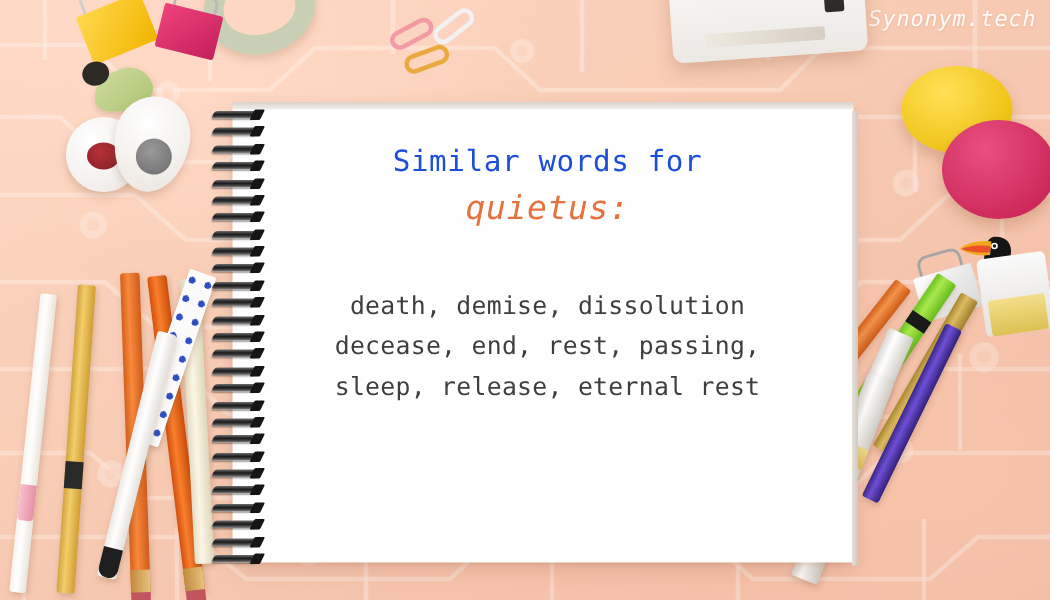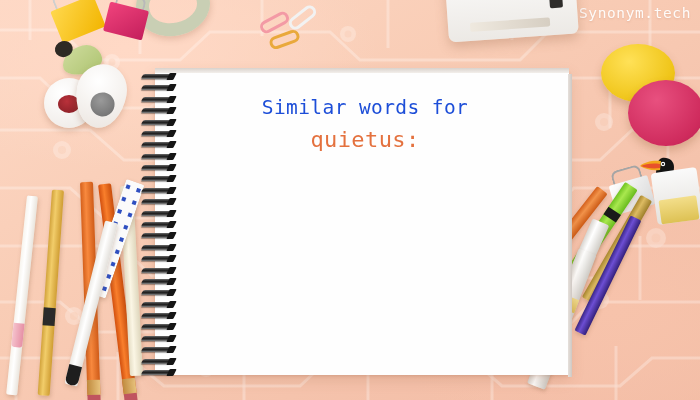--- a/index.html
+++ b/index.html
@@ -55,33 +55,35 @@
 
   
   #card-text { position:absolute; left:180px; top:95px; width:370px; text-align:center; }
   #headline {
     color:#1d4ed8; font-size:19.5px; letter-spacing:.4px; line-height:1.35;
     white-space:nowrap;
   }
   #keyword {
     color:#e4713e; font-size:22px; letter-spacing:.4px; margin-top:6px;
     white-space:nowrap;
+    font-style:italic;
   }
   #synonyms {
     margin-top:39px; color:#3e3e3e; font-size:16.5px; line-height:1.62;
     letter-spacing:.2px;
   }
   #synonyms div { white-space:nowrap; }
 
   
   #watermark{
     position:absolute; right:9px; top:5px;
     color:rgba(255,255,255,.93);
     font-size:14.5px; letter-spacing:.6px;
     text-shadow:0 1px 2px rgba(180,120,90,.25);
+    font-style:italic;
   }
 
   
   .obj { position:absolute; }
 
   
   #washi{ left:136px; top:-26px; width:74px; height:62px;
     border:13px solid #c9cfb4; border-radius:50%/48%;
     background:transparent; transform:rotate(-12deg);
     box-shadow:0 3px 6px rgba(150,100,70,.25); }
@@ -379,13 +381,18 @@
     <div class="coil" style="top: 254.462px;"></div>
     <div class="coil" style="top: 265.846px;"></div>
     <div class="coil" style="top: 277.231px;"></div>
     <div class="coil" style="top: 288.615px;"></div>
     <div class="coil" style="top: 300px;"></div>
   </div>
 
 <div id="card-text">
   <div id="headline">Similar words for</div>
   <div id="keyword">quietus:</div>
+  <div id="synonyms">
+    <div>death, demise, dissolution</div>
+    <div>decease, end, rest, passing,</div>
+    <div>sleep, release, eternal rest</div>
+  </div>
 </div>
 
 </body></html>

